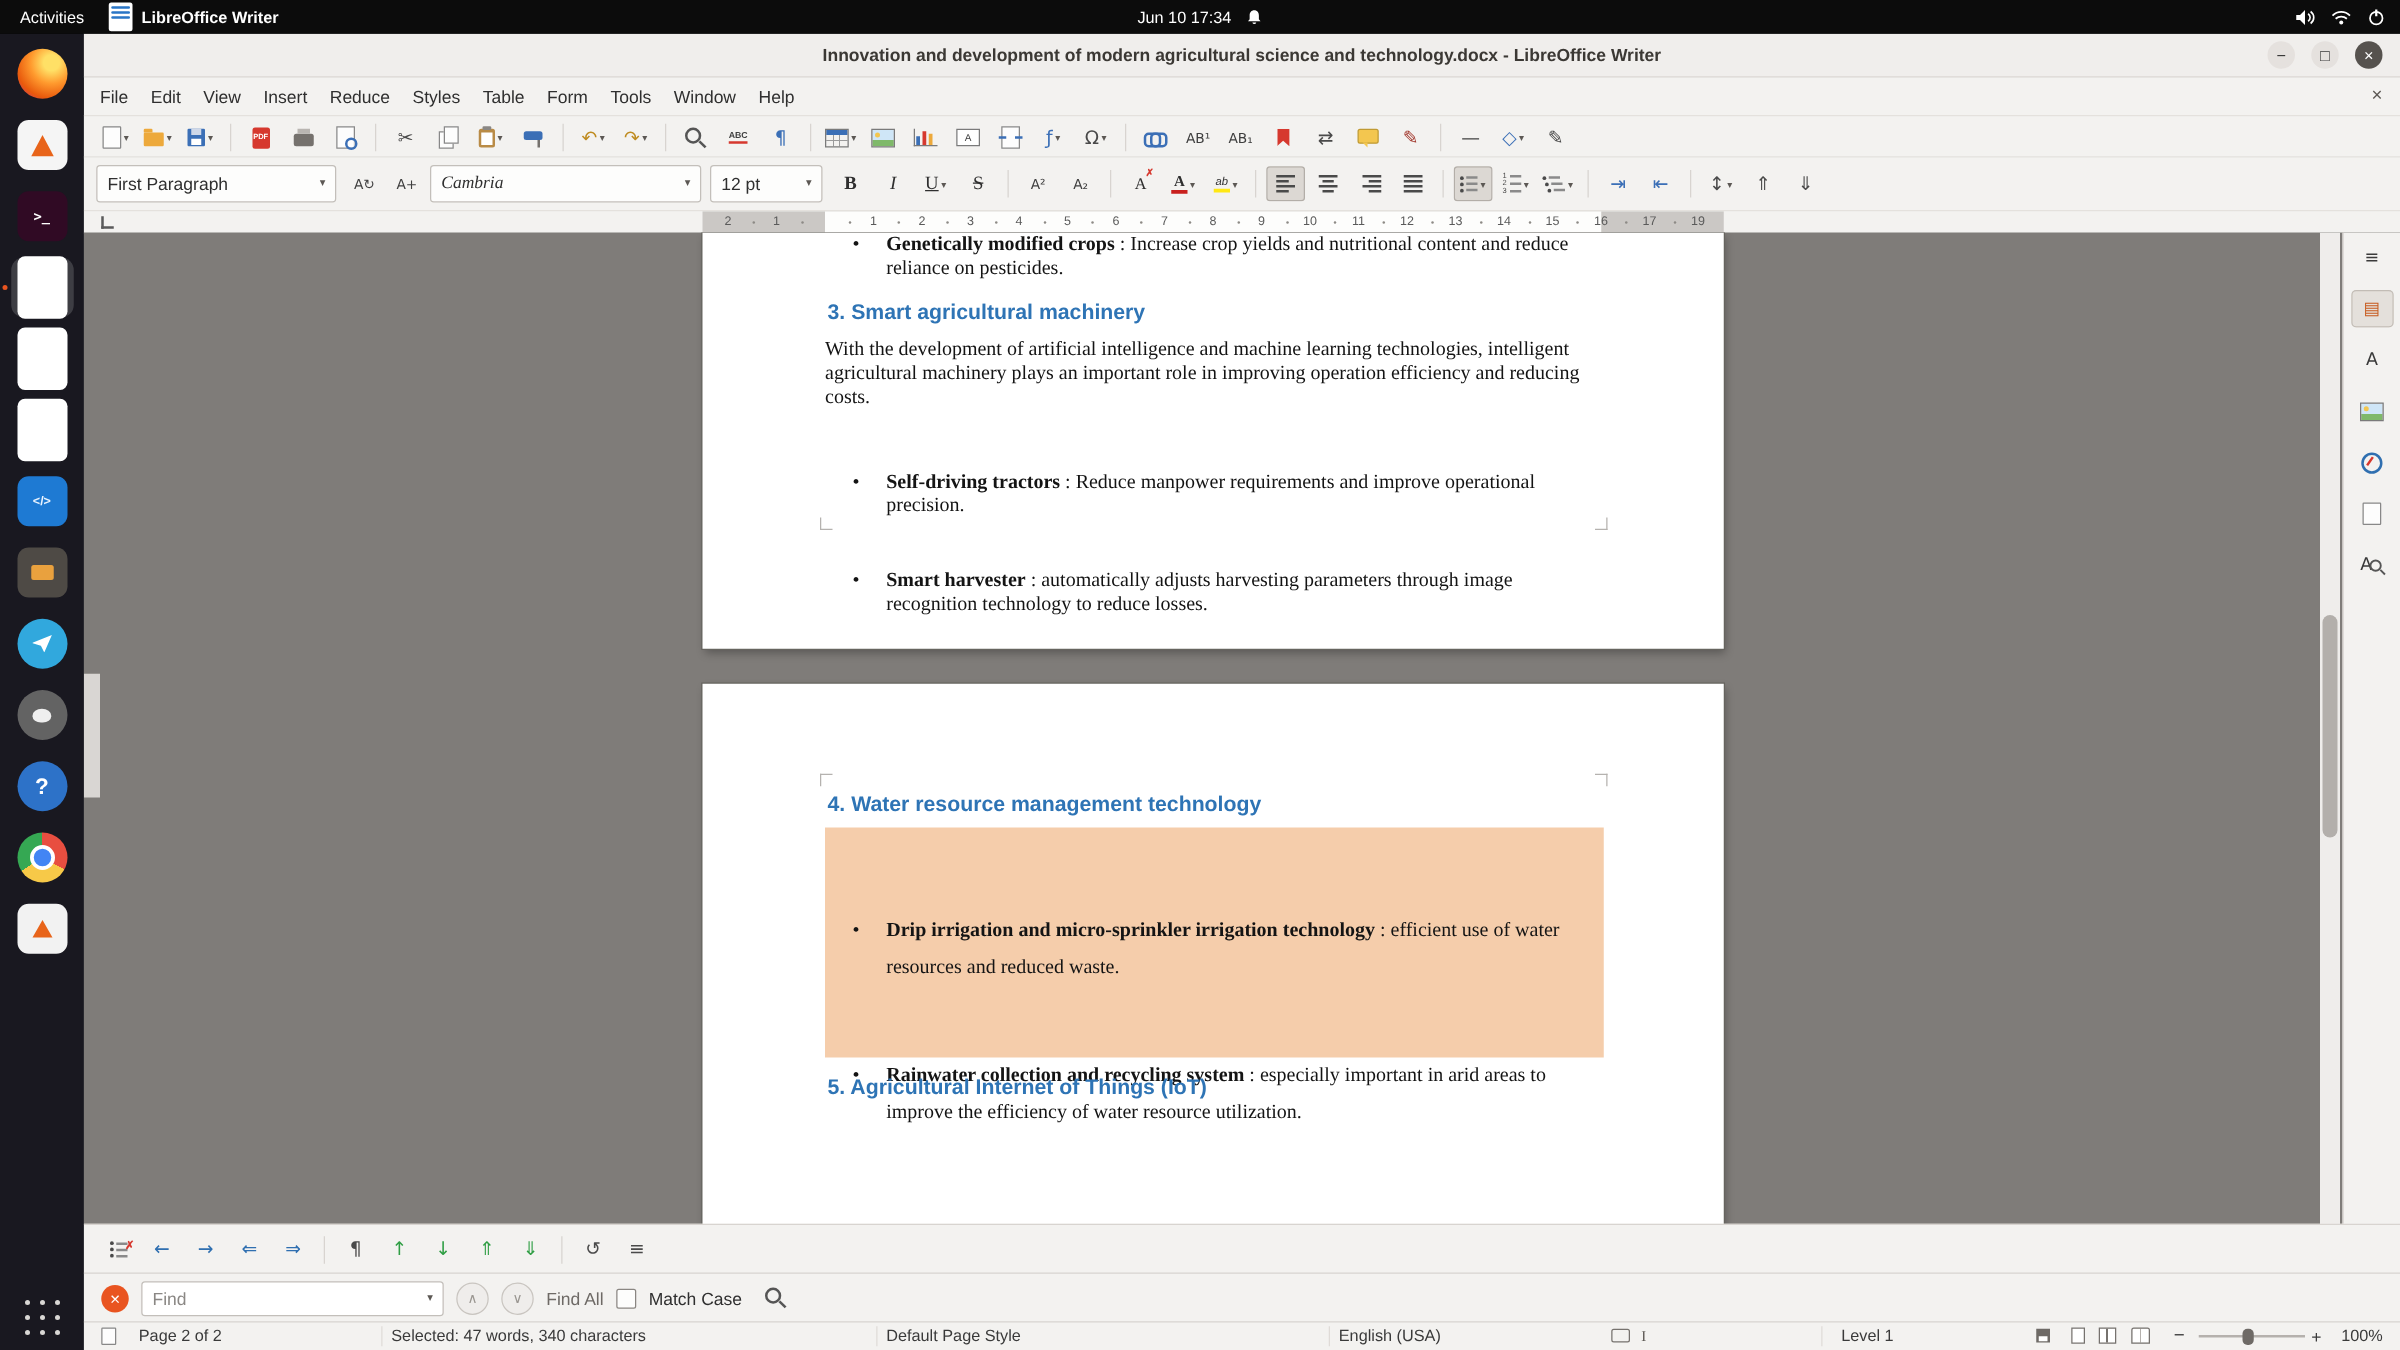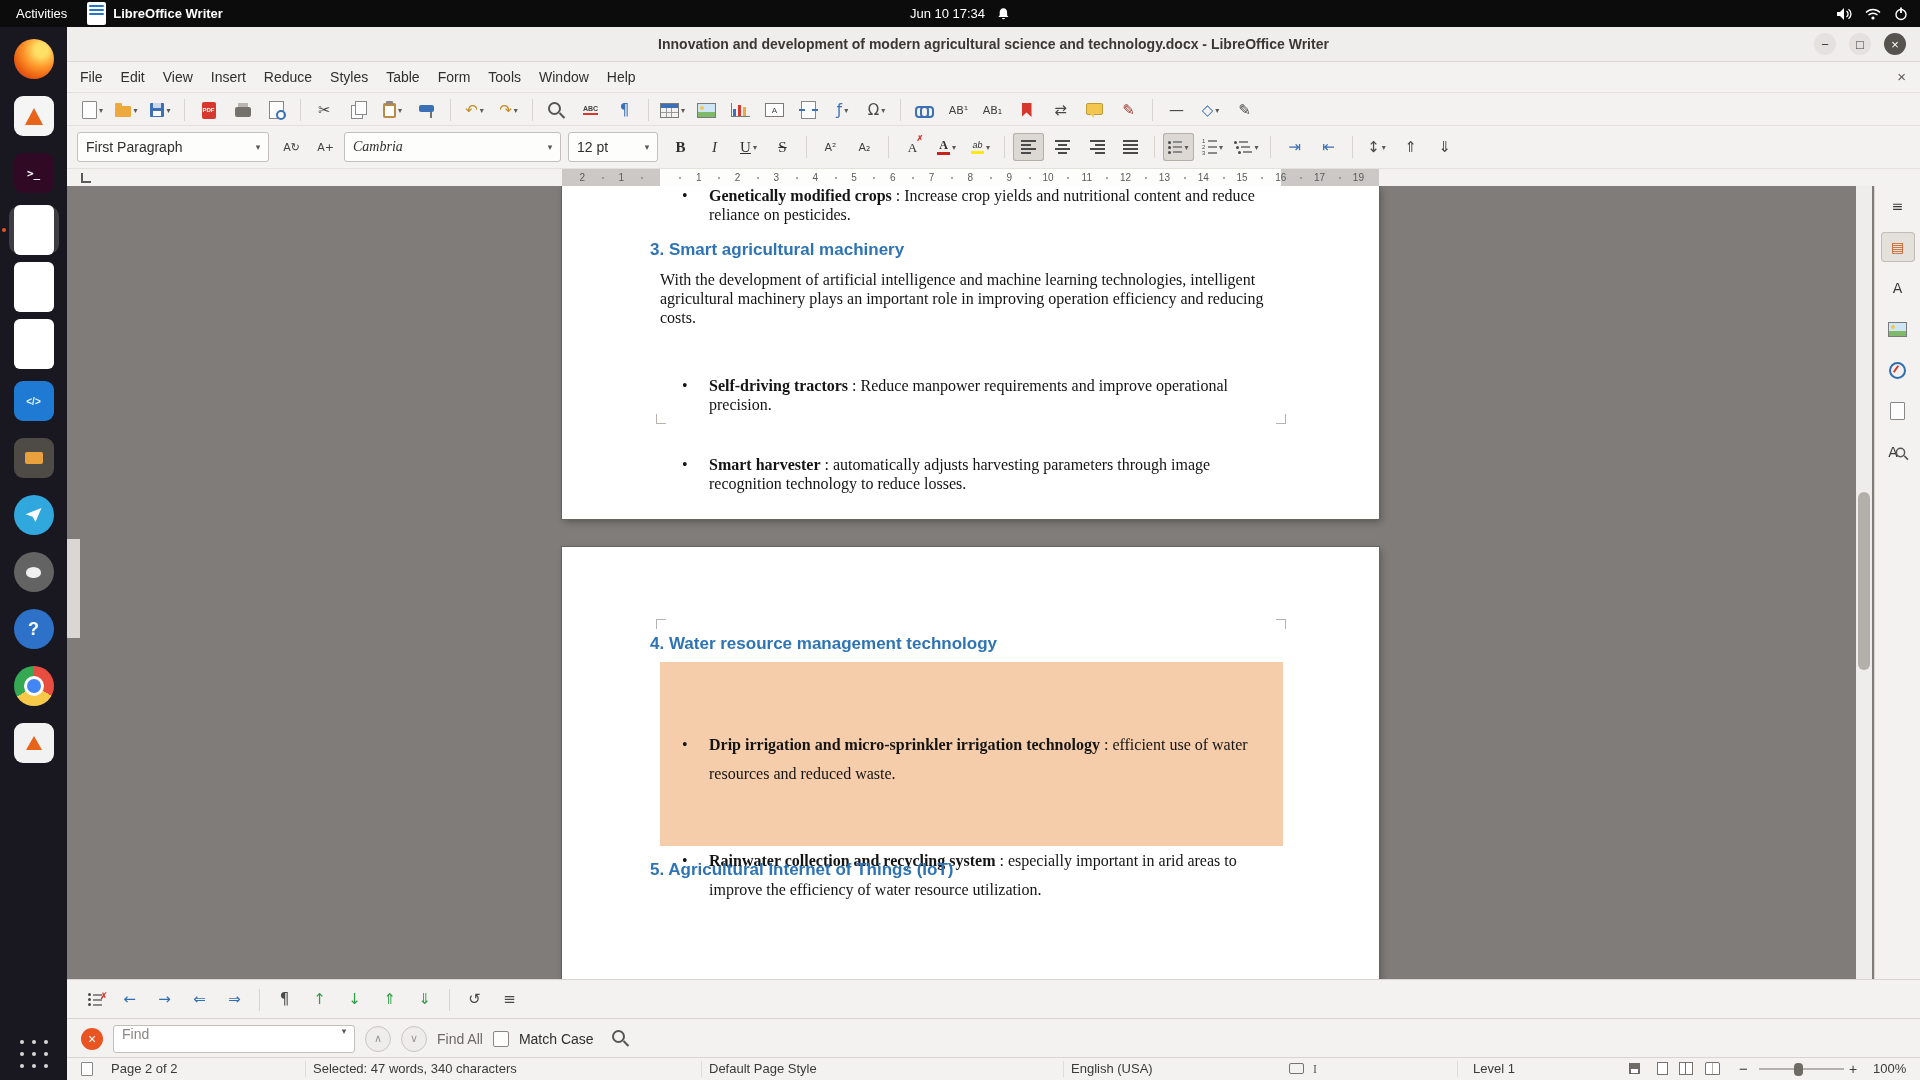--- a/index.html
+++ b/index.html
@@ -153,21 +153,21 @@
   .rdot{position:absolute;top:8px;width:2px;height:2px;border-radius:50%;background:#8d8a86;}
   .tabsel{position:absolute;left:14px;top:4px;width:8px;height:8px;border-left:2px solid #5a5a5a;border-bottom:2px solid #5a5a5a;}
 
   
   .docarea{position:absolute;top:159px;left:0;right:0;bottom:100px;background:#7f7c79;overflow:hidden;}
   .vruler-piece{position:absolute;left:0;top:353px;width:13px;height:99px;background:#d9d6d3;}
   .page{position:absolute;left:495px;width:817px;background:#fff;box-shadow:0 0 0 1px #66645f,2px 3px 7px rgba(0,0,0,.3);}
   .page1{top:0;height:333px;}
   .page2{top:361px;height:620px;}
   .doc-block{position:absolute;left:98px;width:621px;font-family:"Liberation Serif",serif;font-size:16px;line-height:19px;color:#141414;}
-  .dhead{position:absolute;left:88px;width:621px;font-family:"Liberation Sans",sans-serif;font-size:17px;line-height:22px;font-weight:bold;color:#2e74b5;}
+  .dhead{position:absolute;left:100px;width:621px;font-family:"Liberation Sans",sans-serif;font-size:17px;line-height:22px;font-weight:bold;color:#2e74b5;}
   .bullet{padding-left:49px;box-sizing:border-box;position:relative;}
   .bullet::before{content:"\2022";position:absolute;left:22px;}
   .ls15{line-height:29px;}
   .sel-rect{position:absolute;left:98px;top:115px;width:623px;height:184px;background:#f5cdab;}
   .corner{position:absolute;width:9px;height:9px;}
   .corner.tl{border-left:1px solid #b5b2af;border-top:1px solid #b5b2af;}
   .corner.tr{border-right:1px solid #b5b2af;border-top:1px solid #b5b2af;}
   .corner.bl{border-left:1px solid #b5b2af;border-bottom:1px solid #b5b2af;}
   .corner.br{border-right:1px solid #b5b2af;border-bottom:1px solid #b5b2af;}
   .vscroll{position:absolute;top:0;bottom:0;right:48px;width:16px;background:#efedeb;}
@@ -178,21 +178,21 @@
   .stab.active{background:#e4e0db;box-shadow:inset 0 0 0 1px #c2bcb5;}
 
   
   .listbar{position:absolute;left:0;right:0;bottom:61px;height:39px;background:#f3f2f0;border-top:1px solid #d8d4d0;
            display:flex;align-items:center;gap:4px;padding-left:12px;}
   .findbar{position:absolute;left:0;right:0;bottom:22px;height:39px;background:#f3f2f0;border-top:1px solid #d8d4d0;
            display:flex;align-items:center;gap:10px;padding-left:14px;font-size:14px;}
   .find-close{width:22px;height:22px;border-radius:50%;background:#e95420;color:#fff;display:flex;align-items:center;
               justify-content:center;font-size:14px;}
   .find-input{width:230px;height:26px;background:#fff;border:1px solid #c3bfba;border-radius:3px;display:flex;
-              justify-content:space-between;padding:0 2px 0 8px;}
+              align-items:center;justify-content:space-between;padding:0 2px 0 8px;}
   .find-input .ph{color:#8a8784;}
   .find-input .arrow{width:16px;text-align:center;font-size:9px;color:#5c5854;font-family:"DejaVu Sans",sans-serif;}
   .circle-btn{width:24px;height:24px;border-radius:50%;border:1px solid #c9c5c0;background:#efedeb;color:#9a9691;
               display:flex;align-items:center;justify-content:center;font-size:11px;font-family:"DejaVu Sans",sans-serif;}
   .find-all{color:#6e6a66;}
   .cb{width:14px;height:14px;border:1px solid #8a8682;border-radius:2px;background:#fdfdfc;}
   .mc{color:#2f2f2f;}
   .find-mag{margin-left:8px;}
 
   .statusbar{position:absolute;left:0;right:0;bottom:0;height:22px;background:#f3f2f0;border-top:1px solid #d8d4d0;

